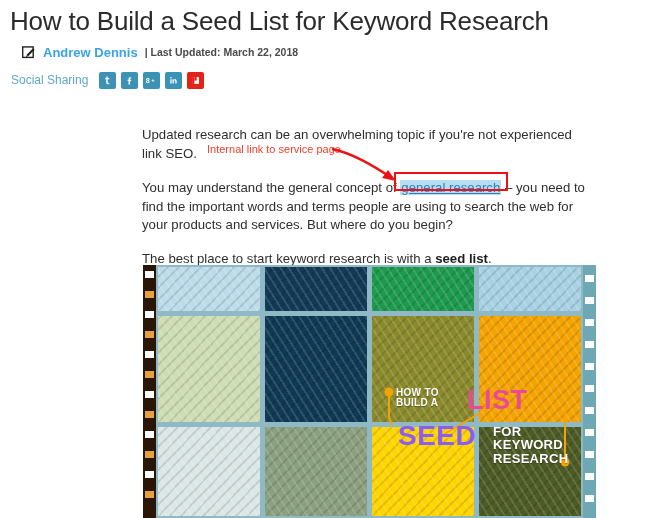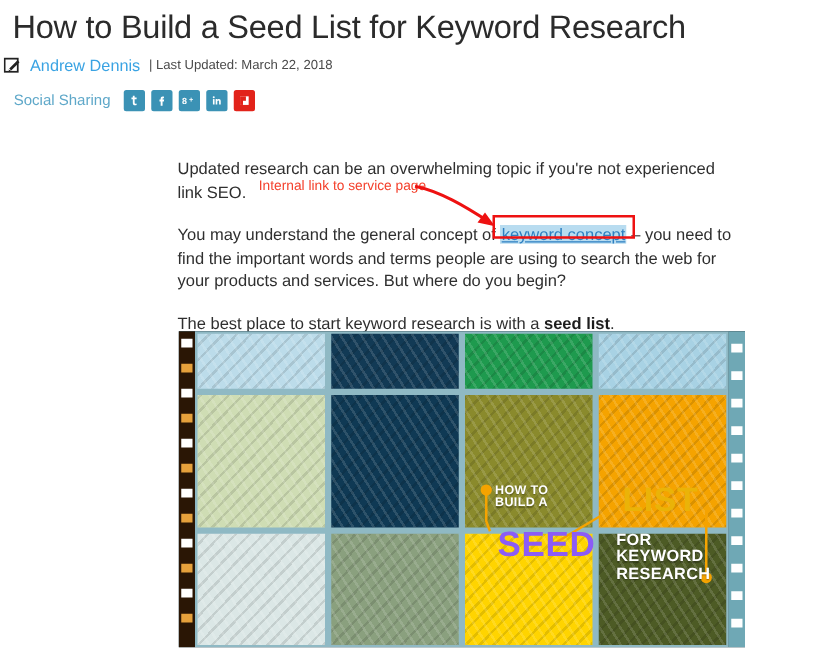--- a/index.html
+++ b/index.html
@@ -19,22 +19,23 @@
     color: #2b2b2b;
     letter-spacing: -0.2px;
     margin: 6px 0 0 10px;
     line-height: 30px;
     white-space: nowrap;
   }
 
   .byline {
     display: flex;
     align-items: center;
-    margin: 8px 0 0 3px;
+    margin: 8px 0 0 22px;
     height: 16px;
+    font-weight: bold;
   }
   .edit-icon { width: 14px; height: 14px; display:block; margin-right: 7px; }
   .author-link {
     color: #3aa3e3;
     font-size: 13px;
     text-decoration: none;
     white-space: nowrap;
   }
   .updated-text {
     color: #4a4a4a;
@@ -197,22 +198,22 @@
     line-height: 1.02;
   }
   .t-howto {
     left: 253px; top: 123px;
     color: #ffffff;
     font-size: 10px;
     text-align: left;
     text-shadow: 0 1px 1px rgba(0,0,0,.35);
   }
   .t-list {
-    left: 355px; top: 122px;
-    color: #eab308;
+    left: 324px; top: 122px;
+    color: #ec4899;
     font-size: 27px;
     letter-spacing: 0.5px;
   }
   .t-seed {
     left: 255px; top: 157px;
     color: #8b5cf6;
     font-size: 28px;
     letter-spacing: 0.5px;
   }
   .t-forkw {
@@ -281,21 +282,21 @@
 
 <div class="article-body">
 
   <p class="para p1">
     <span>Updated research can be an overwhelming topic if you're not experienced</span>
     <br>
     <span>link SEO.</span>
   </p>
 
   <p class="para p2">
-    <span>You may understand the general concept of </span><a class="kw-link" href="#">keyword concept</a><span> – you need to find the important words and terms people are using to search the web for your products and services. But where do you begin?</span>
+    <span>You may understand the general concept of </span><a class="kw-link" href="#">general research</a><span> – you need to find the important words and terms people are using to search the web for your products and services. But where do you begin?</span>
   </p>
 
   <p class="para p3">
     <span>The best place to start keyword research is with a </span><b>seed list</b><span>.</span>
   </p>
 
   <div class="kw-box"></div>
 </div>
 
 <div class="annotation">Internal link to service page</div>

